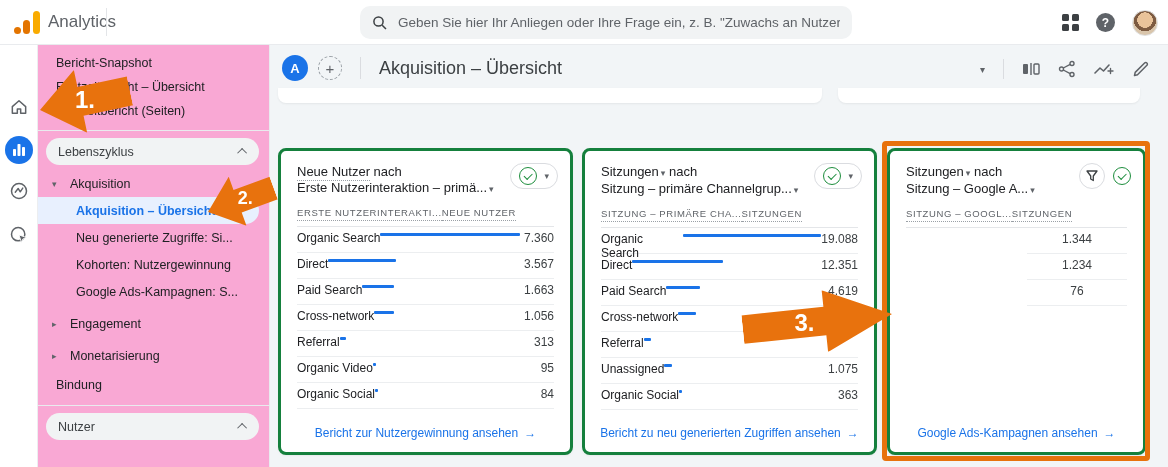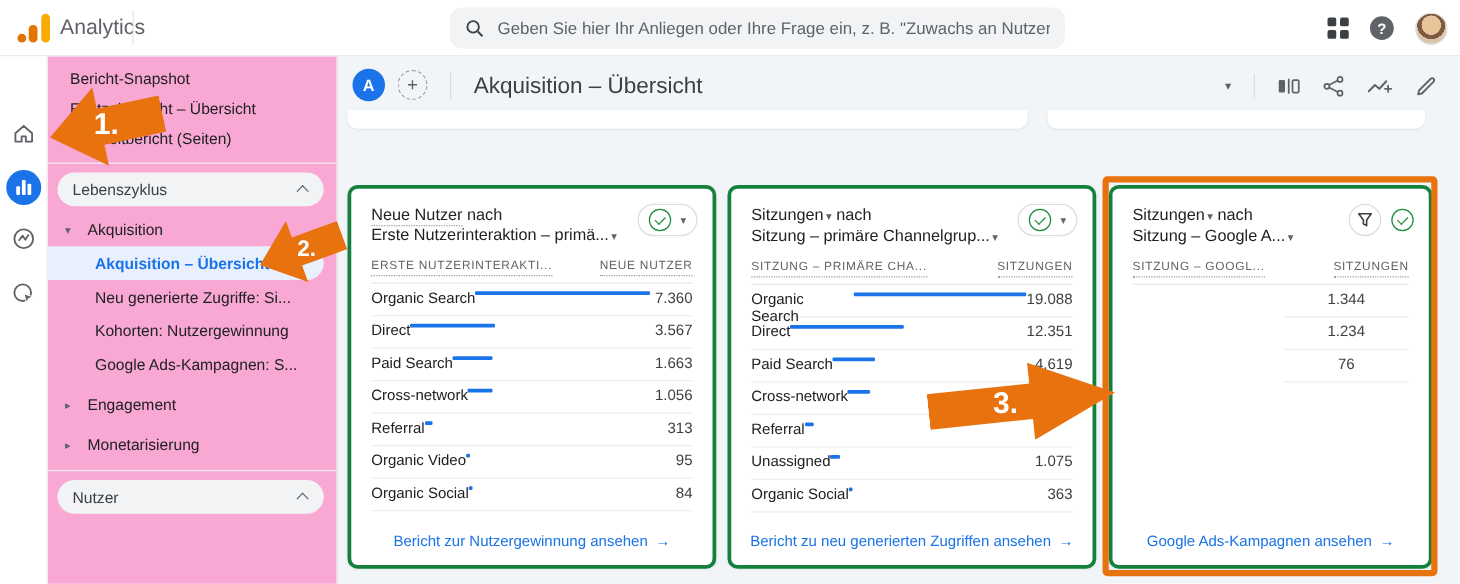--- a/index.html
+++ b/index.html
@@ -72,21 +72,21 @@
     box-shadow:0 1px 2px rgba(60,64,67,.06);padding:13px 16px;}
   .card.c1{left:8px;width:295px;} .card.c2{left:312px;width:295px;} .card.c3{left:617px;width:259px;}
   .card-title{font-size:13px;line-height:16px;color:#202124;padding-right:58px;}
   .metric.dotted{border-bottom:1px dotted #9aa0a6;padding-bottom:1px;}
   .mcaret,.dcaret{font-size:9px;color:#5f6368;margin-left:2px;}
   .card-pill{position:absolute;top:12px;right:12px;height:26px;border:1px solid #dadce0;border-radius:13px;
     display:flex;align-items:center;gap:5px;padding:0 8px;background:#fff;cursor:pointer;}
   .c3-chips{position:absolute;top:12px;right:12px;display:flex;align-items:center;gap:8px;}
   .chip-circle{width:26px;height:26px;border:1px solid #dadce0;border-radius:50%;display:flex;
     align-items:center;justify-content:center;cursor:pointer;}
-  .colrow{display:flex;justify-content:space-between;margin-top:10px;padding-bottom:5px;border-bottom:1px solid #e4e6e9;}
+  .colrow{display:flex;margin-top:10px;padding-bottom:5px;border-bottom:1px solid #e4e6e9;}
   .colrow span{font-size:9.5px;letter-spacing:.6px;color:#5f6368;border-bottom:1px dotted #9aa0a6;padding-bottom:2px;}
   .trow{height:26px;border-bottom:1px solid #eceef0;display:flex;justify-content:space-between;padding-top:4px;}
   .tl{display:flex;flex-direction:row;}
   .tlab{font-size:12px;color:#202124;line-height:14px;}
   .tbar{height:3px;background:#1a73e8;margin-top:2px;border-radius:1px;}
   .tval{font-size:12px;color:#3c4043;line-height:14px;}
   .trow.noline{border-bottom:none;justify-content:flex-end;}
   .trow.noline .tval{width:100px;text-align:center;border-bottom:1px solid #eceef0;padding-bottom:8px;}
   .card-footer{position:absolute;bottom:12px;left:0;width:100%;text-align:center;font-size:12px;
     color:#1a73e8;cursor:pointer;}
@@ -191,20 +191,21 @@
   <div class="nav-child">Kohorten: Nutzergewinnung</div>
   <div class="nav-child">Google Ads-Kampagnen: S...</div>
   <div class="nav-parent">
     <span class="tree-caret">▸</span>
     <span>Engagement</span>
   </div>
   <div class="nav-parent">
     <span class="tree-caret">▸</span>
     <span>Monetarisierung</span>
   </div>
+  <div class="nav-item" style="height:27px;margin-top:2px">Bindung</div>
   <div class="nav-divider"></div>
   <div class="nav-section">
     <span>Nutzer</span>
     <span class="chev-up"></span>
   </div>
 </div>
 
 <div class="main">
   <div class="main-header">
     <div class="acct-avatar">A</div>

